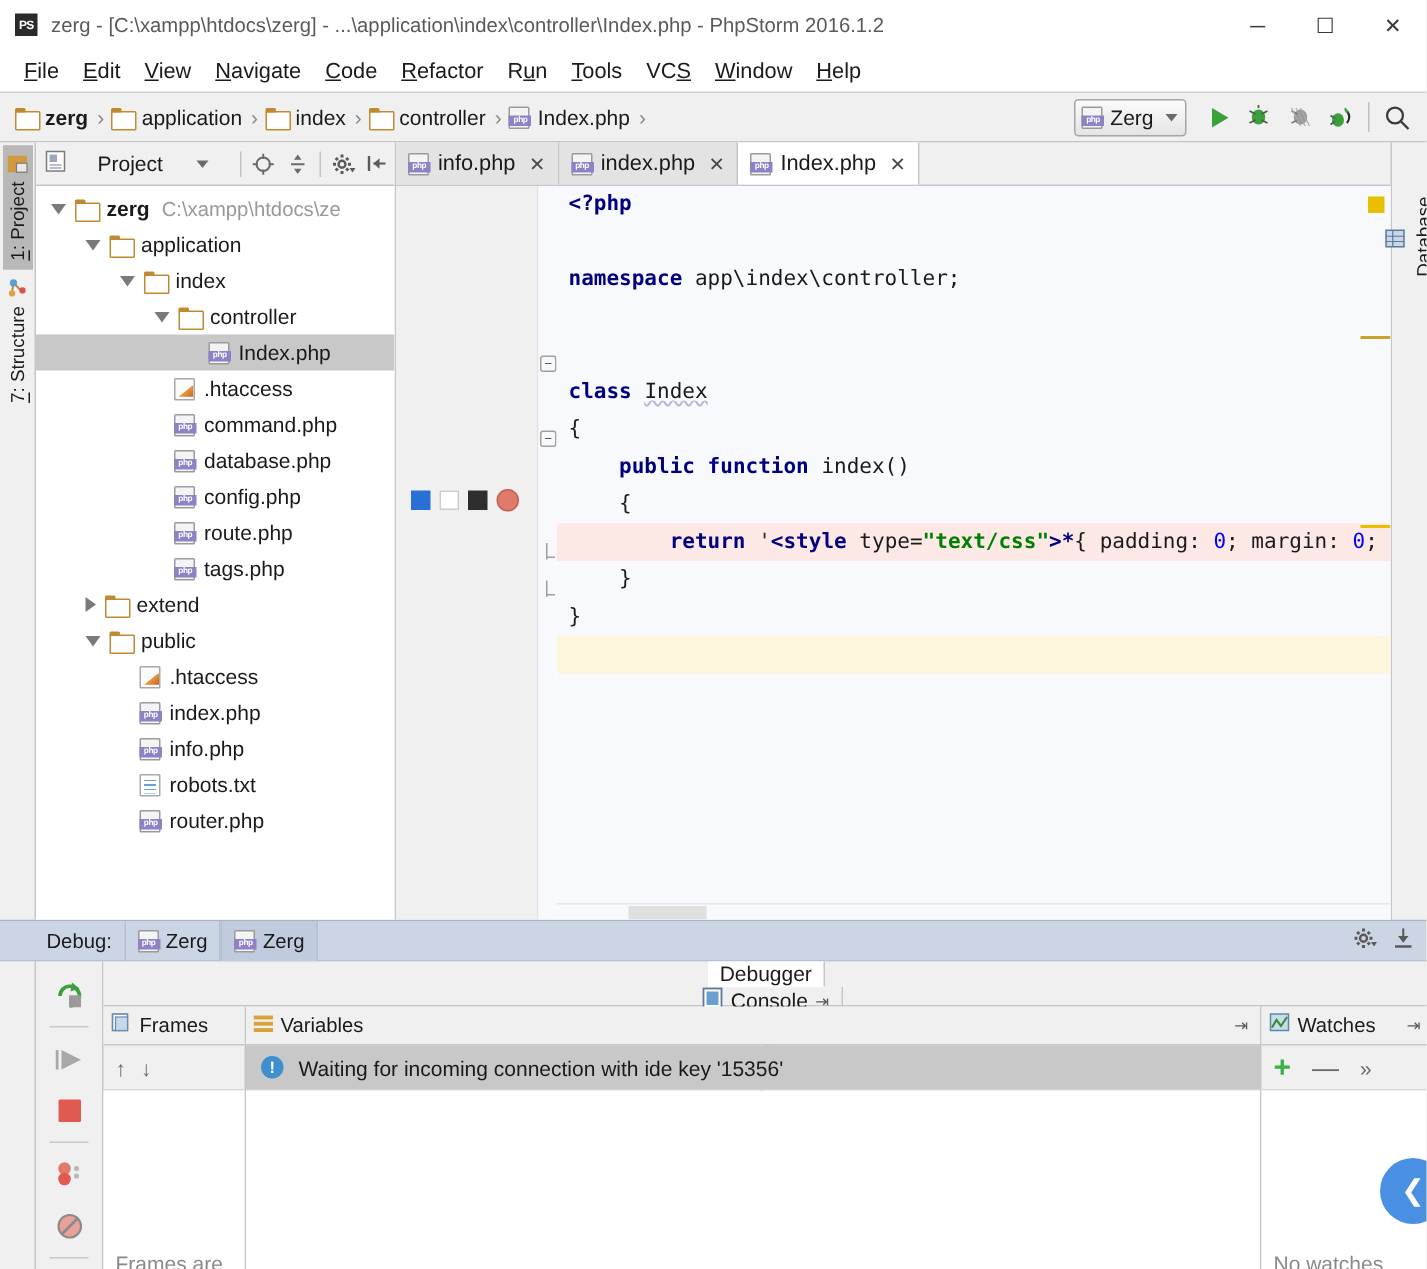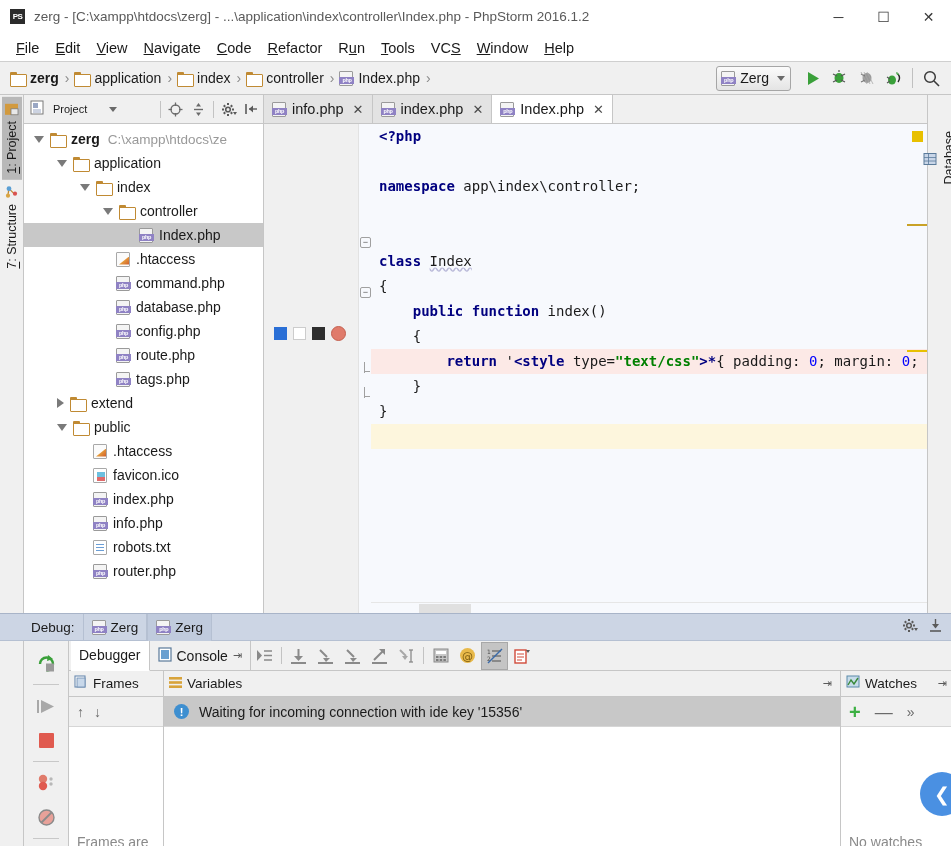--- a/index.html
+++ b/index.html
@@ -103,21 +103,21 @@
   .vtab u { text-decoration: underline; }
   .vico { transform: rotate(180deg); display: block; }
 
   
   .projectpanel { width: 240px; background: #ffffff; border-right: 1px solid #c6c6c6;
     display: flex; flex-direction: column; }
   .pp-header {
     height: 29px; background: #f0f0f0; border-bottom: 1px solid #c6c6c6;
     display: flex; align-items: center; padding-left: 6px;
   }
-  .pp-title { font-size: 11px; margin-left: 8px; }
+  .pp-title { font-size: 14px; margin-left: 20px; }
   .pp-caret { margin-left: 22px; }
   .pp-tools { margin-left: auto; display: flex; align-items: center; }
   .pp-ico { width: 23px; height: 25px; display: flex; align-items: center; justify-content: center; }
   .vsep { width: 1px; height: 17px; background: #c3c3c3; margin: 0 3px; }
 
   .tree { flex: 1; overflow: hidden; position: relative; padding-top: 3px; background:#fff; }
   .trow { height: 24px; display: flex; align-items: center; white-space: nowrap; font-size: 14px; }
   .trow.sel { background: #c8c8c8; }
   .tri {
     width: 0; height: 0; border-top: 5px solid transparent; border-bottom: 5px solid transparent;
@@ -235,21 +235,21 @@
   .dp-sidetools {
     width: 45px; background: #f0f0f0; border-right: 1px solid #c6c6c6; flex: none;
     display: flex; flex-direction: column; align-items: center; padding-top: 6px; gap: 2px;
   }
   .dside-ico { width: 34px; height: 32px; display: flex; align-items: center; justify-content: center; }
   .dside-sep { width: 26px; height: 1px; background: #c8c8c8; margin: 3px 0; }
   .dp-main { flex: 1; display: flex; flex-direction: column; min-width: 0; }
 
   .dtoolbar {
     height: 30px; background: #f0f0f0; border-bottom: 1px solid #c6c6c6;
-    display: flex; align-items: center; padding-left: 2px;
+    display: flex; align-items: center; padding-left: 2px; flex-direction: column;
   }
   .dsubtab {
     display: flex; align-items: center; gap: 5px; padding: 0 8px; height: 30px;
     font-size: 14px; border-right: 1px solid #c6c6c6;
   }
   .dsubtab.active { background: #ffffff; border-bottom: 1px solid #fff; }
   .dbg-ico { width: 27px; height: 28px; display: flex; align-items: center; justify-content: center; }
   .dbg-ico.pressed { background: #c4c4c4; border: 1px solid #a8a8a8; }
 
   .panes { flex: 1; display: flex; min-height: 0; }
@@ -558,27 +558,20 @@
             <span style="width:6px; flex:none;"></span>
             <span class="ico-folder"></span>
             <span class="tlabel">public</span>
           </div>
           <div class="trow">
             <span style="width:56px; flex:none;"></span>
             <span class="tri-sp"></span>
             <span style="width:6px; flex:none;"></span>
             <span class="ico-ht"></span>
             <span class="tlabel">.htaccess</span>
-          </div>
-          <div class="trow">
-            <span style="width:56px; flex:none;"></span>
-            <span class="tri-sp"></span>
-            <span style="width:6px; flex:none;"></span>
-            <span class="ico-ico"></span>
-            <span class="tlabel">favicon.ico</span>
           </div>
           <div class="trow">
             <span style="width:56px; flex:none;"></span>
             <span class="tri-sp"></span>
             <span style="width:6px; flex:none;"></span>
             <span class="ico-php"></span>
             <span class="tlabel">index.php</span>
           </div>
           <div class="trow">
             <span style="width:56px; flex:none;"></span>

